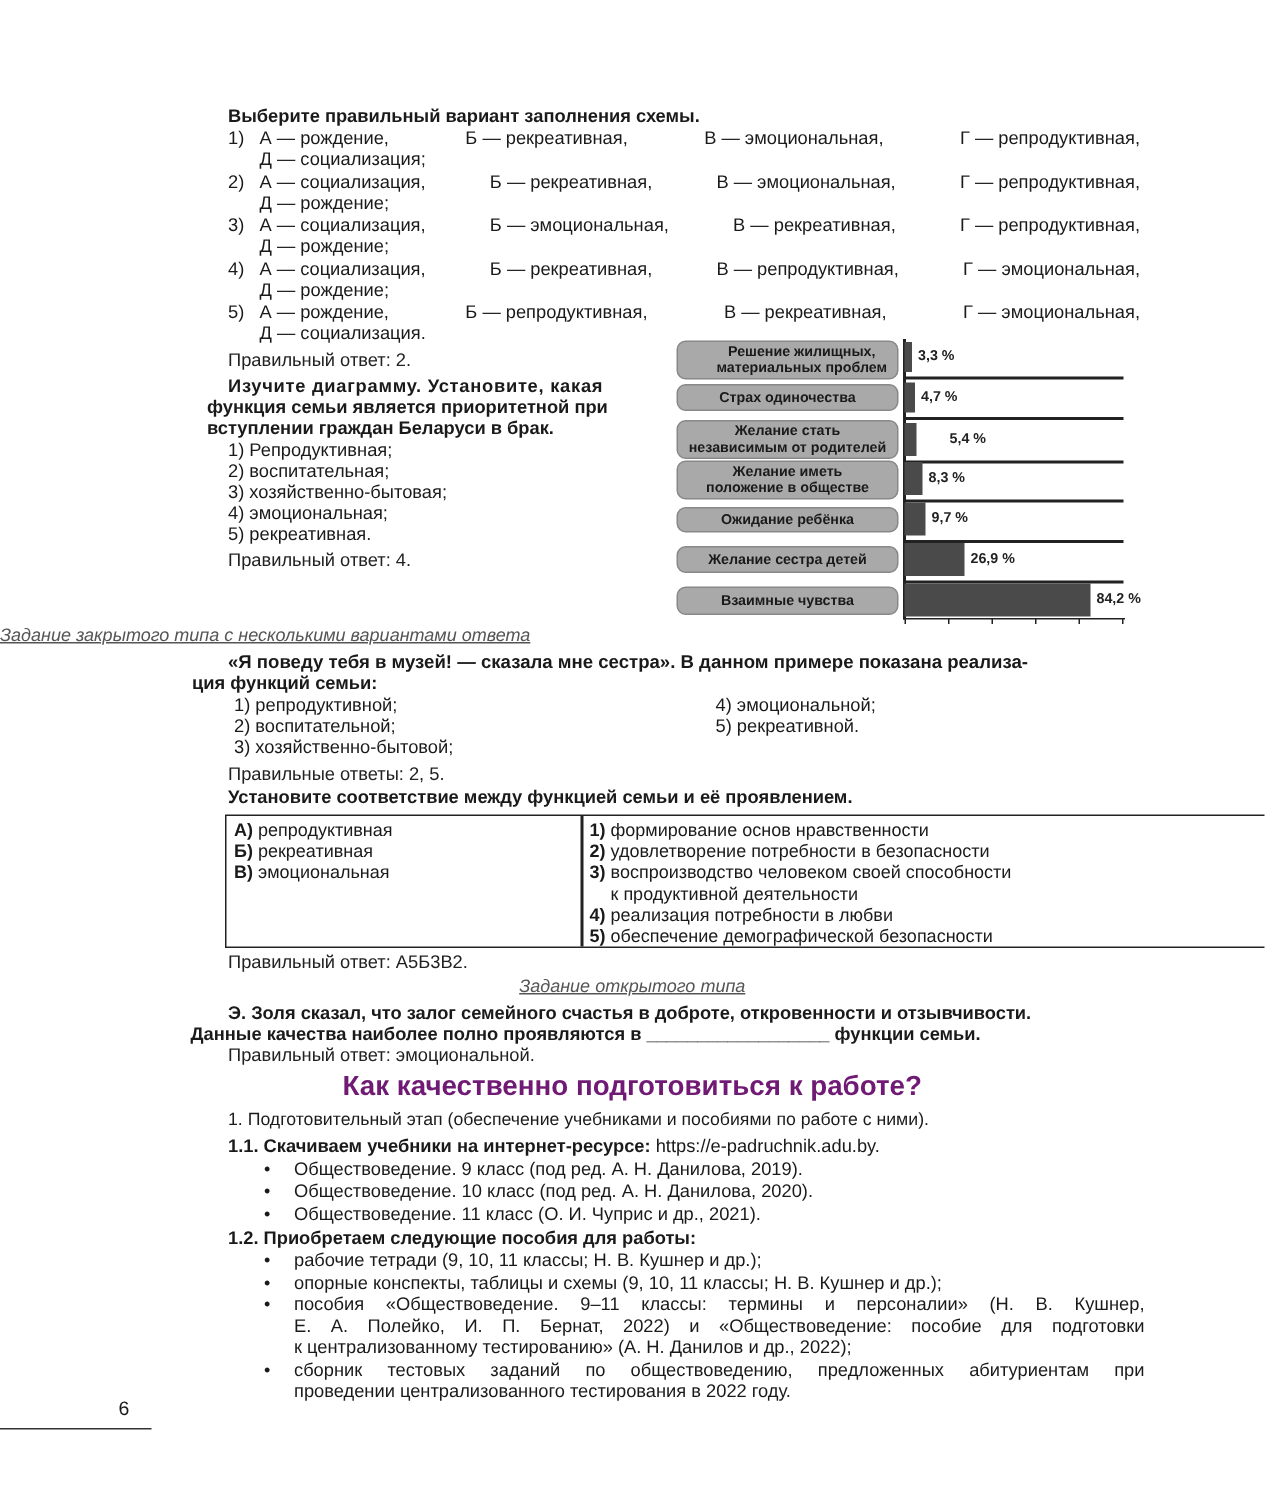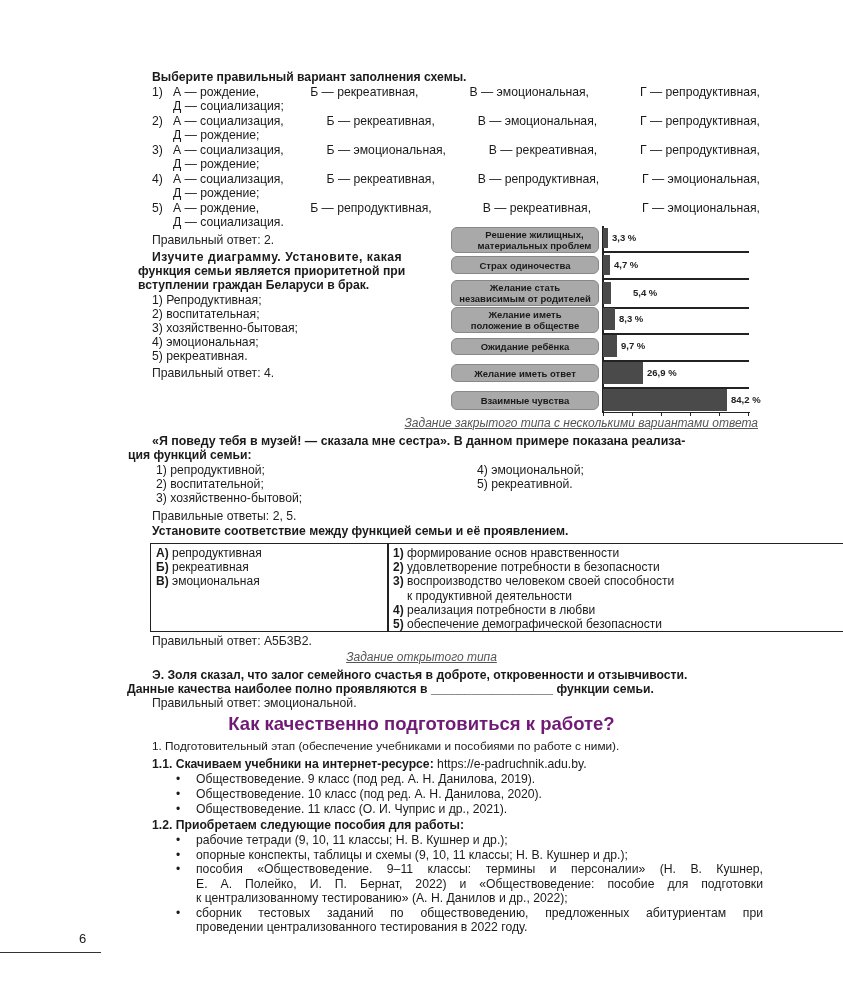--- a/index.html
+++ b/index.html
@@ -130,42 +130,42 @@
       <div class="chart-label" style="top:338px;height:17px;">
         <div>
           <div>Ожидание ребёнка</div>
         </div>
       </div>
       <div class="bar" style="top:335px;height:22px;width:14px;"></div>
       <div class="bar-val" style="left:621px;top:340px;">9,7 %</div>
       <div class="sep" style="top:360px;"></div>
       <div class="chart-label" style="top:364px;height:18px;">
         <div>
-          <div>Желание иметь ответ</div>
+          <div>Желание сестра детей</div>
         </div>
       </div>
       <div class="bar" style="top:362px;height:22px;width:40px;"></div>
       <div class="bar-val" style="left:647px;top:367px;">26,9 %</div>
       <div class="sep" style="top:387px;"></div>
       <div class="chart-label" style="top:391px;height:19px;">
         <div>
           <div>Взаимные чувства</div>
         </div>
       </div>
       <div class="bar" style="top:389px;height:22px;width:124px;"></div>
       <div class="bar-val" style="left:731px;top:394px;">84,2 %</div>
       <div class="tick" style="left:603px;"></div>
       <div class="tick" style="left:632px;"></div>
       <div class="tick" style="left:661px;"></div>
       <div class="tick" style="left:690px;"></div>
       <div class="tick" style="left:719px;"></div>
       <div class="tick" style="left:748px;"></div>
     </div>
 
-  <div class="line caption" style="left:0; width:758px; text-align:right; top:416px;">Задание закрытого типа с несколькими вариантами ответа</div>
+  <div class="line caption" style="left:0; width:758px; text-align:left; top:416px;">Задание закрытого типа с несколькими вариантами ответа</div>
   <div class="line b" style="left:152px; top:434px; font-size:12.4px;">«Я поведу тебя в музей! — сказала мне сестра». В данном примере показана реализа-</div>
   <div class="line b" style="left:128px; top:448px;">ция функций семьи:</div>
   <div class="line" style="left:156px; top:463px;">1) репродуктивной;</div>
   <div class="line" style="left:156px; top:477px;">2) воспитательной;</div>
   <div class="line" style="left:156px; top:491px;">3) хозяйственно-бытовой;</div>
   <div class="line" style="left:477px; top:463px;">4) эмоциональной;</div>
   <div class="line" style="left:477px; top:477px;">5) рекреативной.</div>
   <div class="line answer" style="left:152px; top:509px;">Правильные ответы: 2, 5.</div>
 
   <div class="line b" style="left:152px; top:524px;">Установите соответствие между функцией семьи и её проявлением.</div>

